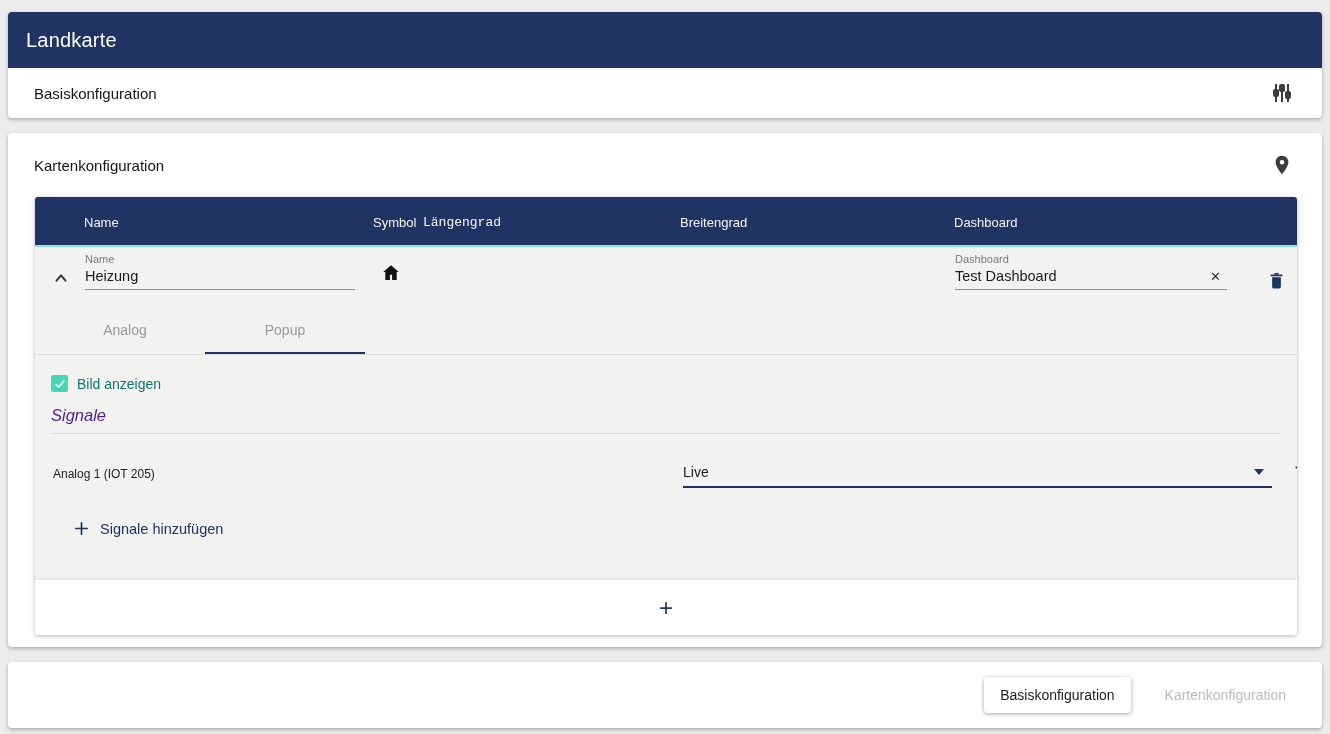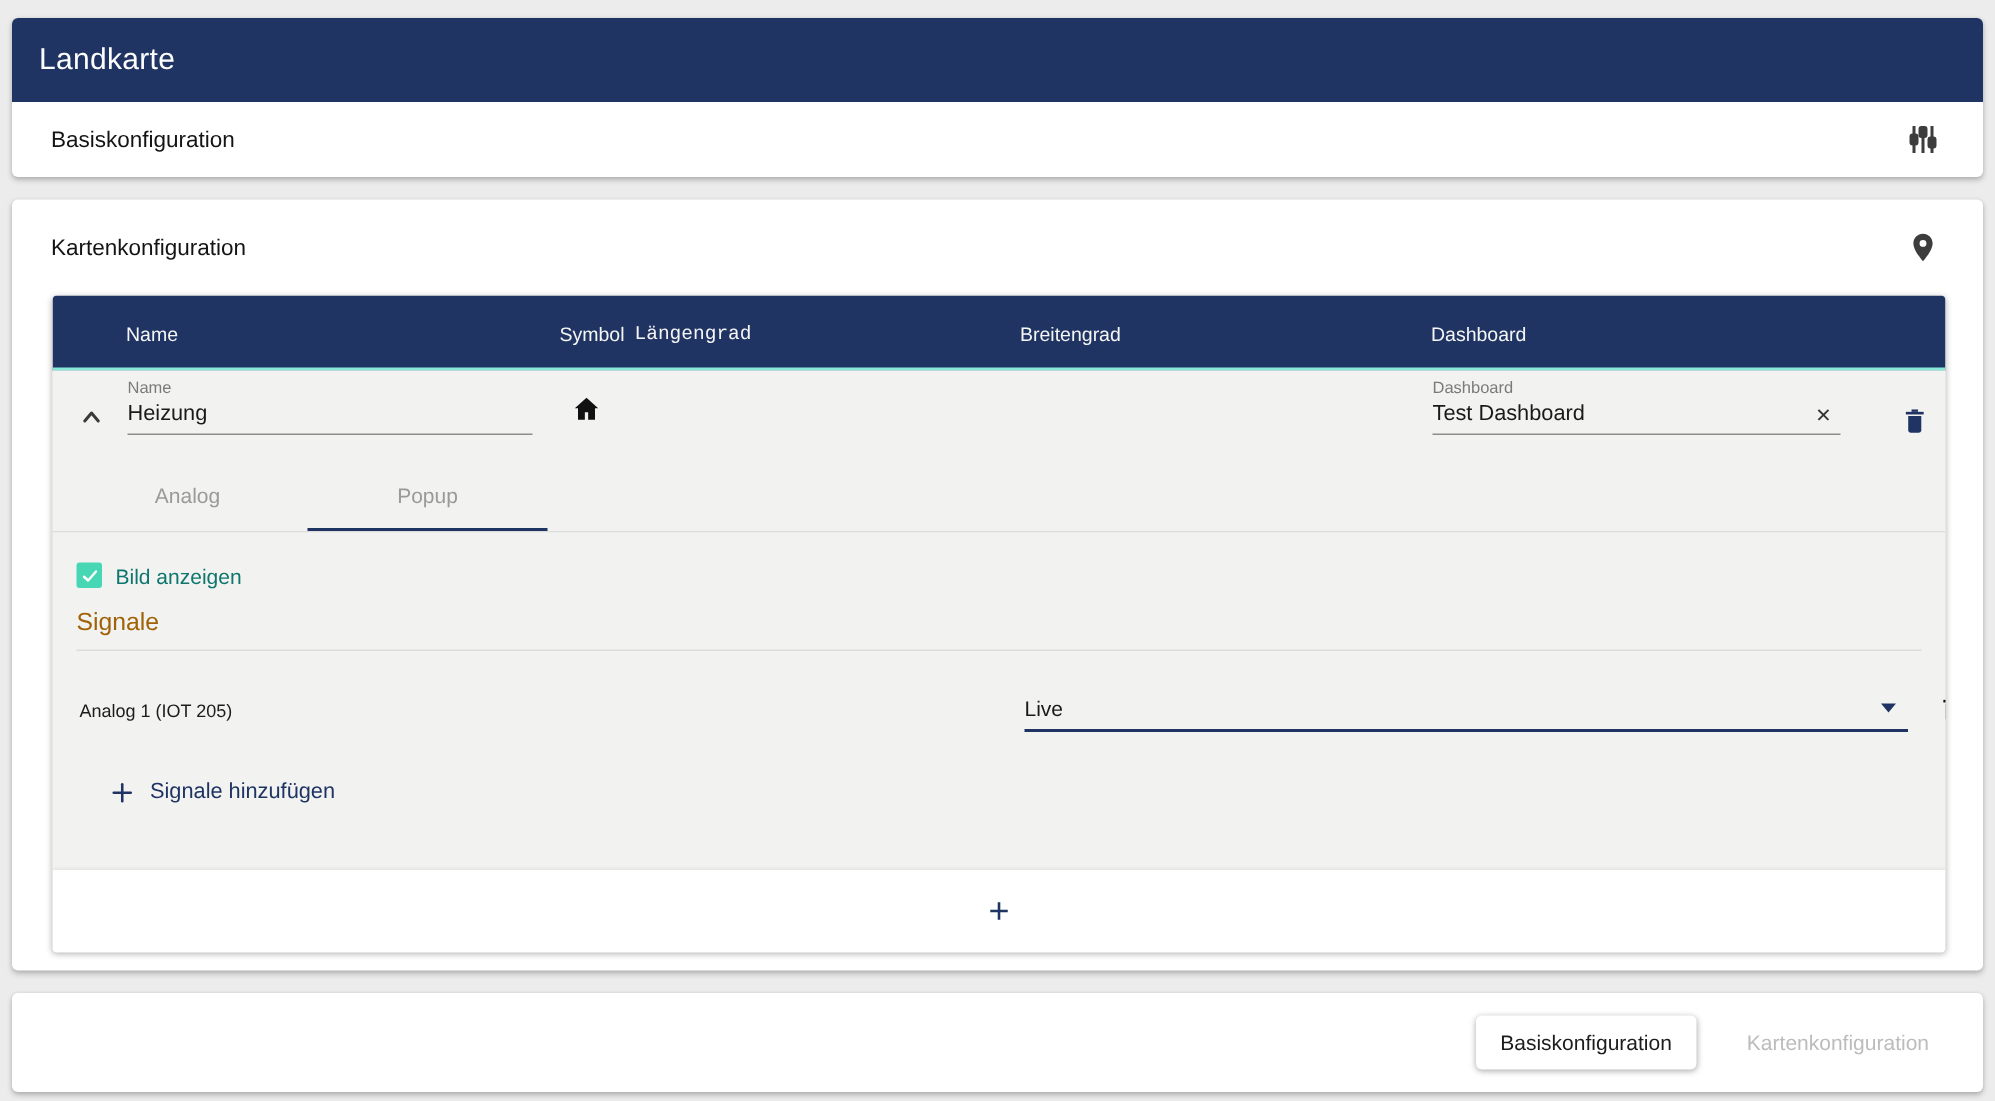--- a/index.html
+++ b/index.html
@@ -147,22 +147,23 @@
   .checkbox {
     width: 17px; height: 17px;
     background: #48d7b5;
     border-radius: 2px;
     display: flex; align-items: center; justify-content: center;
     margin-right: 9px;
     flex: none;
   }
   .check-row .check-label { font-size: 14px; color: #0f766e; }
   .signals-heading {
-    font-size: 16.5px; color: #a16207;
+    font-size: 16.5px; color: #4c1d95;
     margin: 14px 0 8px 0;
+    font-style: italic;
   }
   .heading-divider { border: none; border-top: 1px solid #dcdcdc; margin: 0 0 0 0; }
   .signal-row {
     display: flex; align-items: flex-end;
     margin-top: 22px;
     position: relative;
     height: 34px;
   }
   .signal-name { font-size: 12px; color: #1c1c1c; position: absolute; left: 2px; bottom: 9px; }
   .signal-select {
@@ -175,21 +176,21 @@
   }
   .signal-select .select-value { font-size: 14px; color: #1a1a1a; }
   .select-arrow {
     width: 0; height: 0;
     border-left: 5px solid transparent;
     border-right: 5px solid transparent;
     border-top: 6px solid #1f3462;
   }
   .signal-trash { position: absolute; left: 1234px; bottom: 2px; }
   .add-signal {
-    display: inline-flex; 
+    display: inline-flex; align-items: center;
     margin: 30px 0 0 22px;
     color: #1f3462; font-size: 14.5px;
     cursor: pointer; background: transparent; border: none;
     font-family: "Liberation Sans", sans-serif;
   }
   .add-signal .plus-glyph { margin-right: 10px; }
   
   .add-row {
     background: #fff;
     height: 55px;

